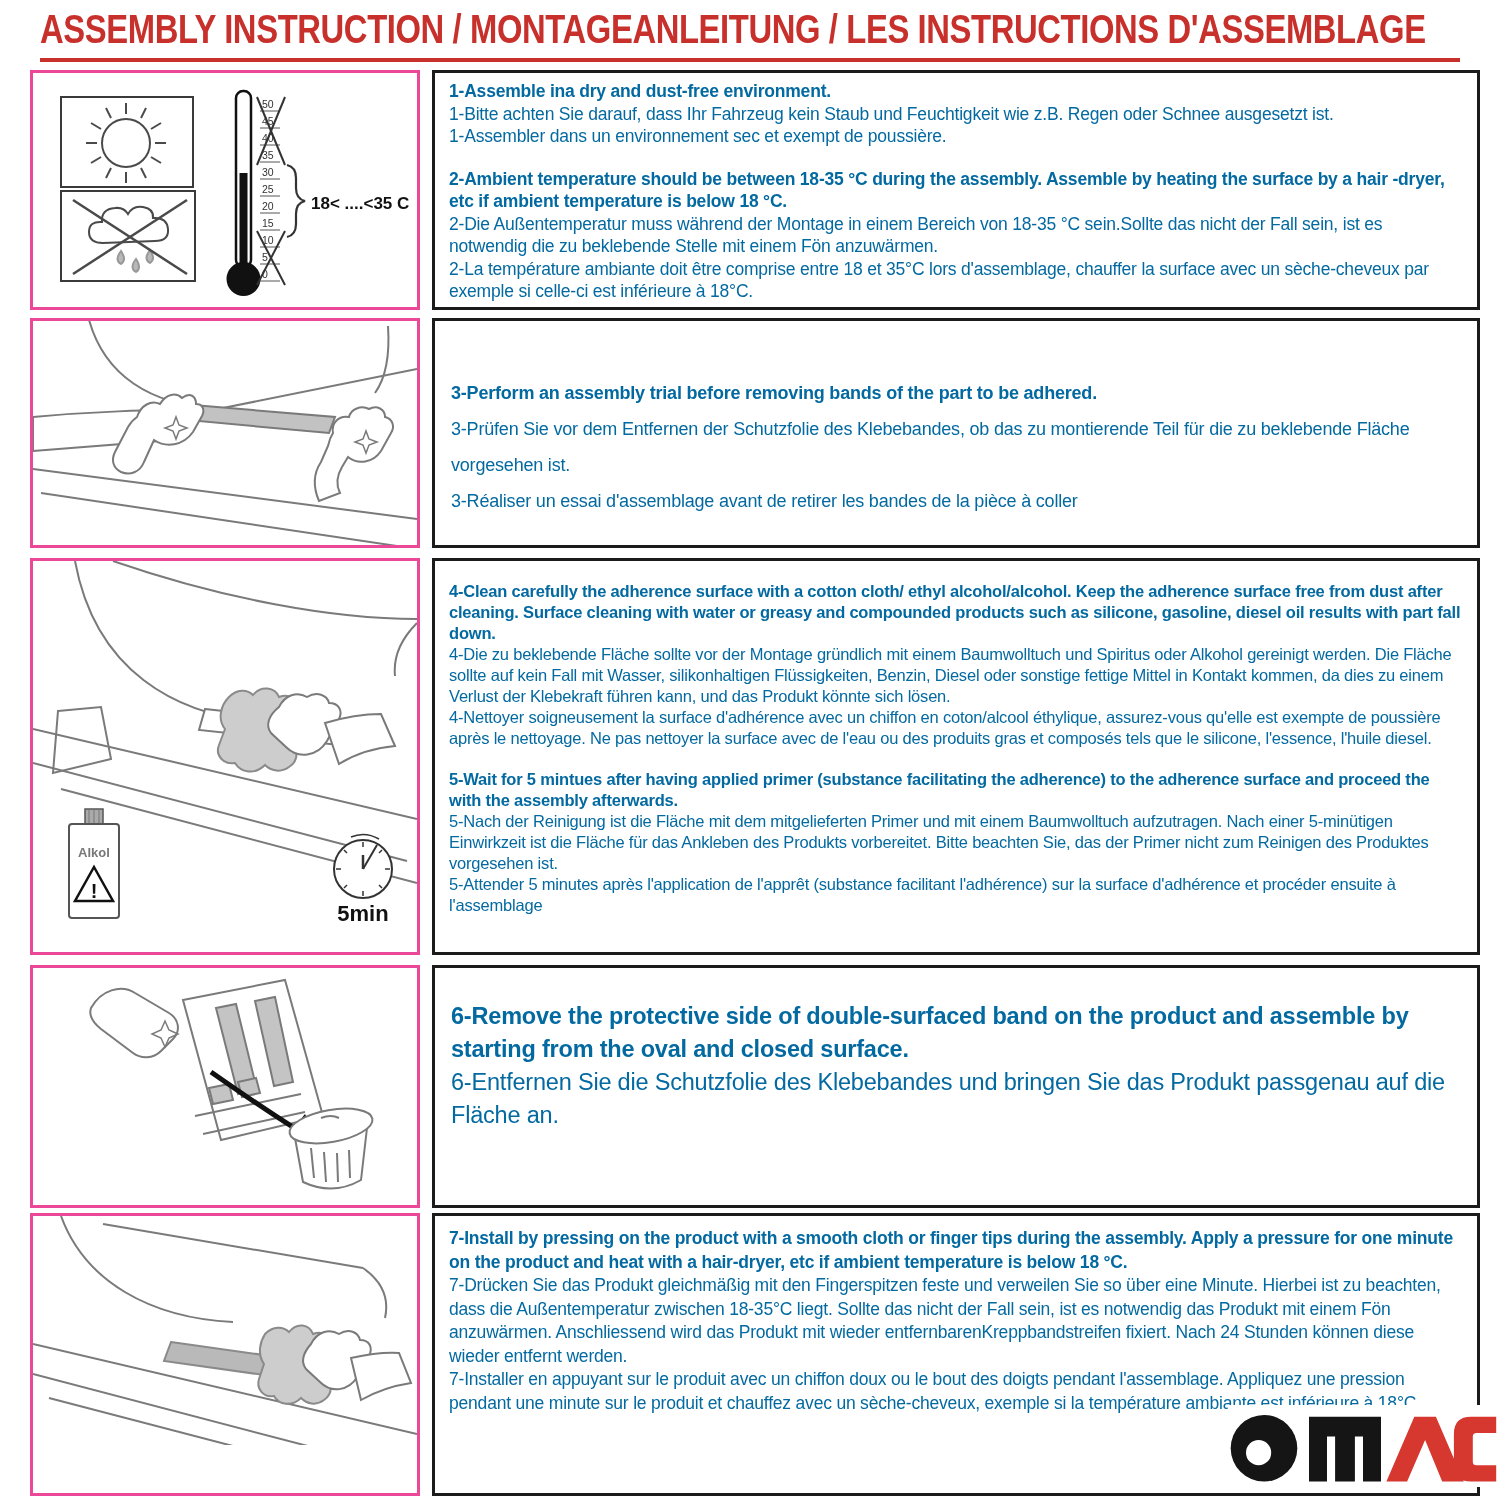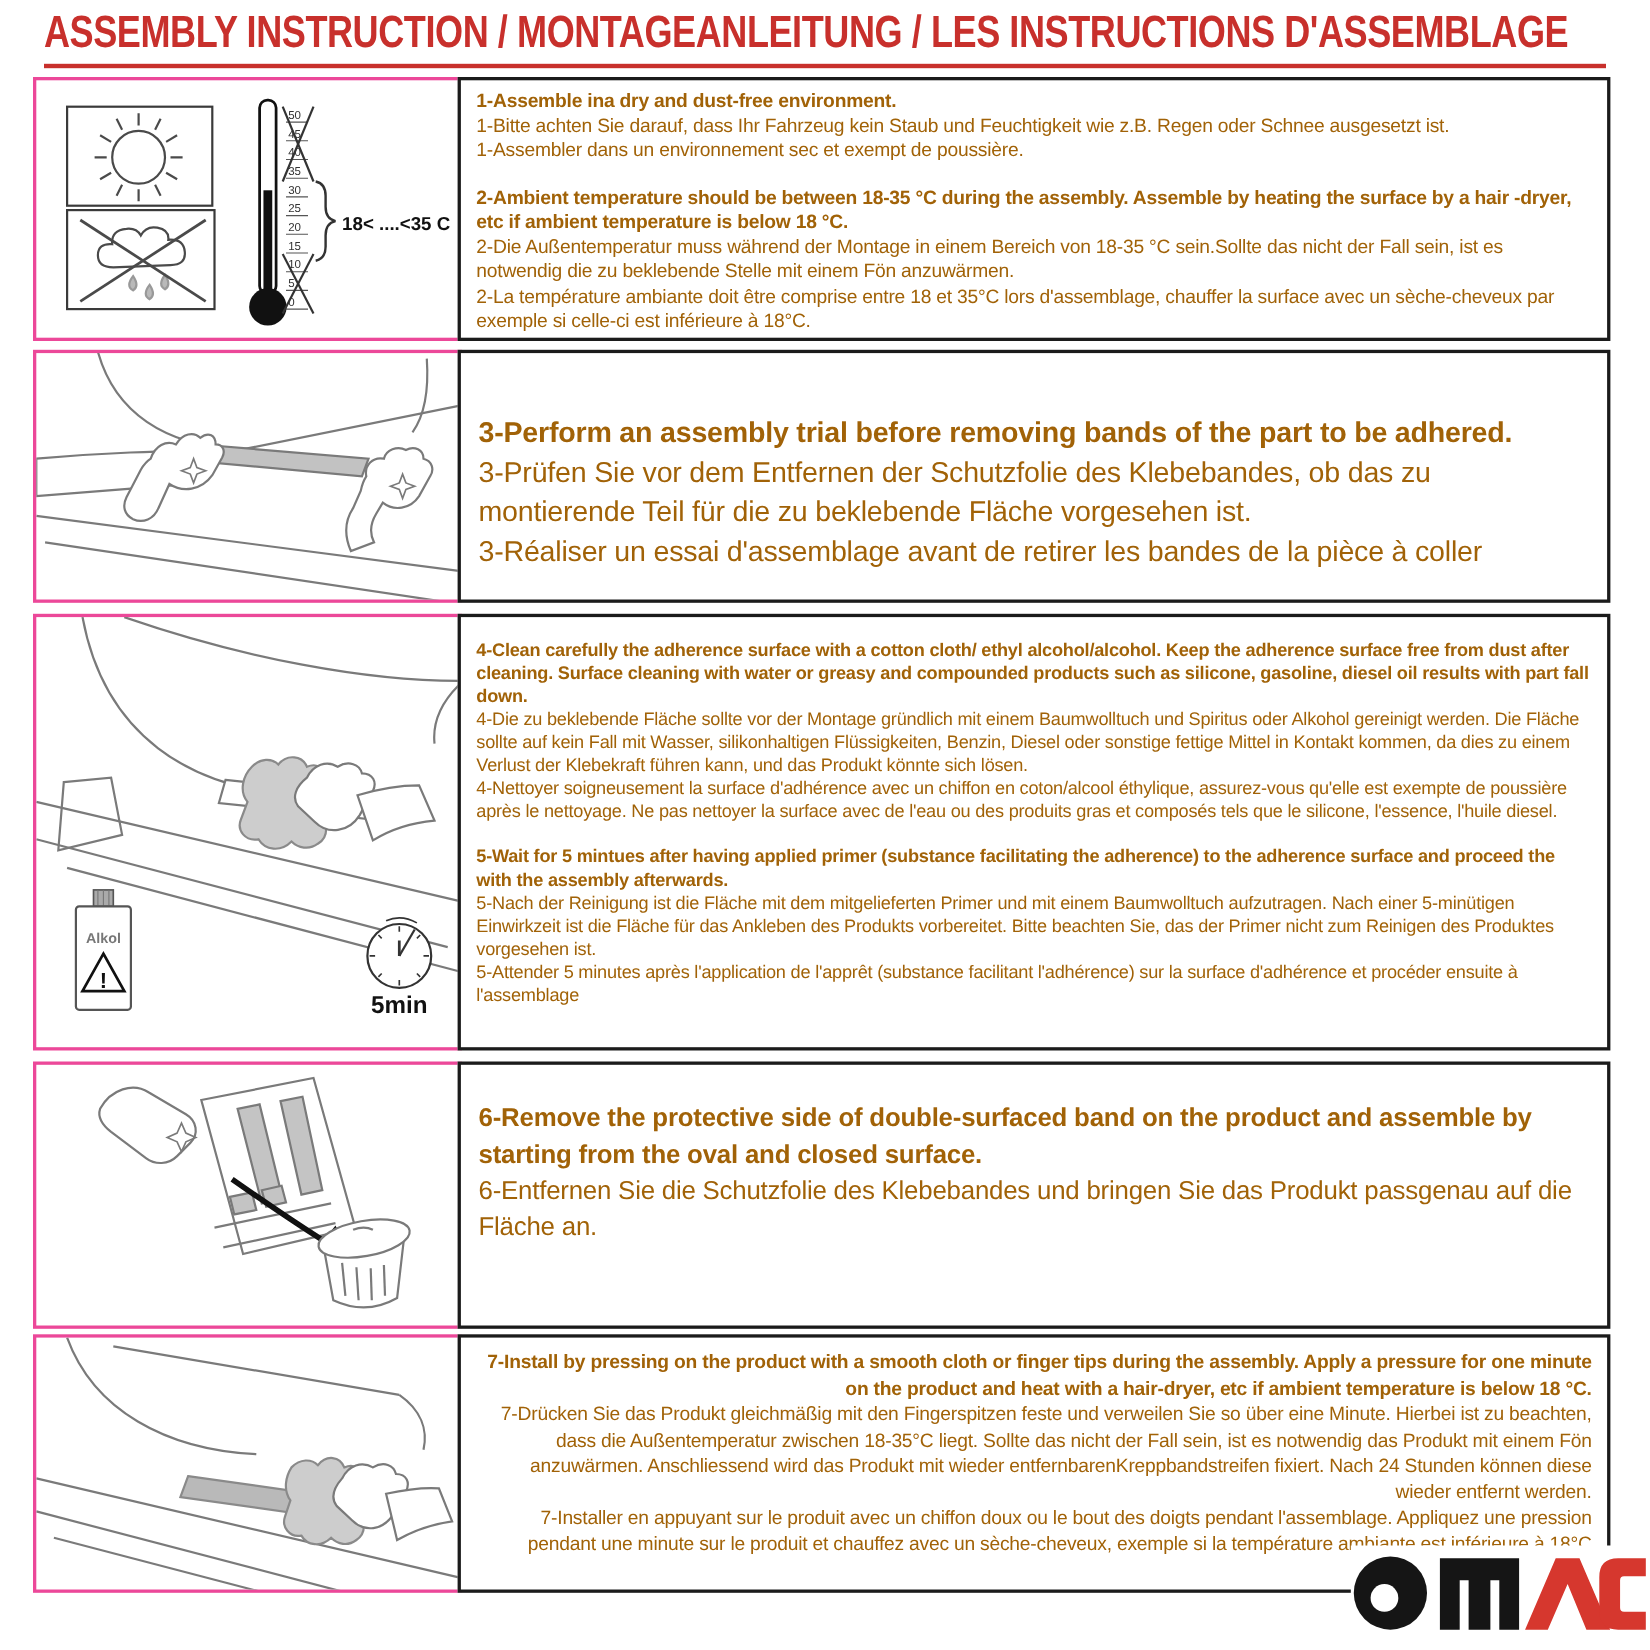--- a/index.html
+++ b/index.html
@@ -8,31 +8,31 @@
 
   .doc-title{
     position:absolute; left:40px; top:6px; width:1420px;
     font-size:41px; font-weight:bold; color:#C8302C;
     white-space:nowrap; letter-spacing:-0.5px;
     transform:scaleX(0.80); transform-origin:0 50%;
   }
   .title-rule{ position:absolute; left:40px; top:58px; width:1420px; height:4px; background:#C8302C; }
 
   .illus-box{ position:absolute; left:30px; width:390px; border:3px solid #ec4899; background:#fff; }
-  .text-box { position:absolute; left:416px; width:1048px; border:3px solid #1b1b1b; background:#fff; color:#a16207; }
+  .text-box { position:absolute; left:432px; width:1048px; border:3px solid #1b1b1b; background:#fff; color:#0369a1; }
 
   .r1{ top:70px;  height:240px; }
   .r2{ top:318px; height:230px; }
   .r3{ top:558px; height:397px; }
   .r4{ top:965px; height:243px; }
-  .r5{ top:1213px; height:235px;text-align:right; }
+  .r5{ top:1213px; height:283px; }
 
   .text-box{ letter-spacing:-0.2px; }
   .tb1{ padding:7px 14px; font-size:17.5px; line-height:22.5px; }
-  .tb2{ padding:54px 16px 4px; font-size:26px; line-height:36px; }
+  .tb2{ padding:54px 16px 4px; font-size:18px; line-height:36px; }
   .tb3{ padding:20px 14px; font-size:16.5px; line-height:21px; }
   .tb4{ padding:32px 16px 0; font-size:23.5px; line-height:33px; }
   .tb5{ padding:11px 14px; font-size:17.5px; line-height:23.5px; }
 
   .para{ font-weight:normal; }
   .para.bold{ font-weight:bold; }
   .para.gap{ margin-top:20px; }
 
   svg text{ font-family:"Liberation Sans", sans-serif; }
 

